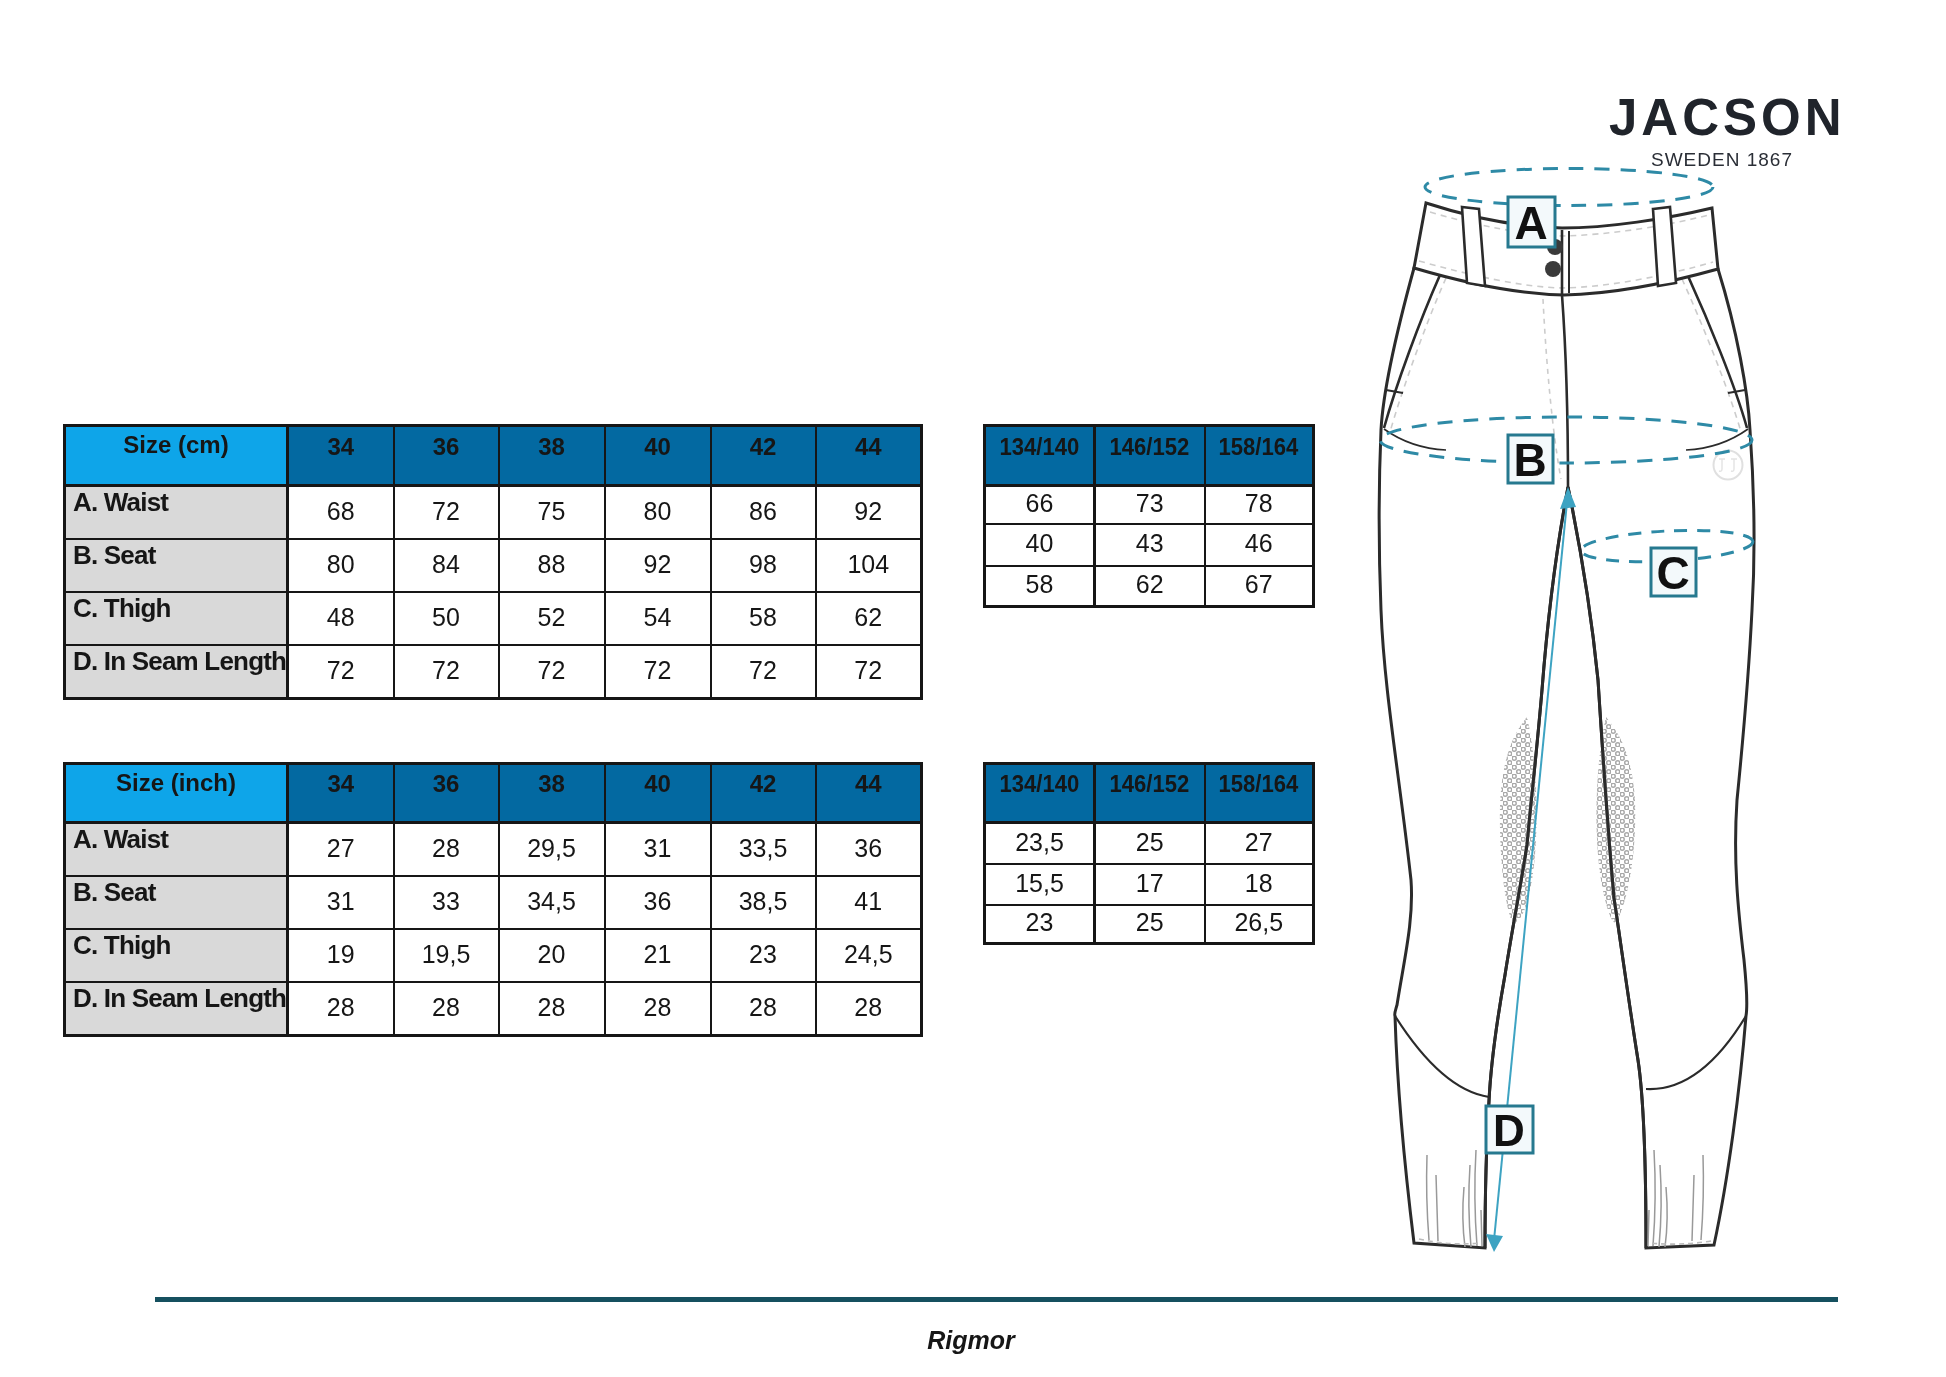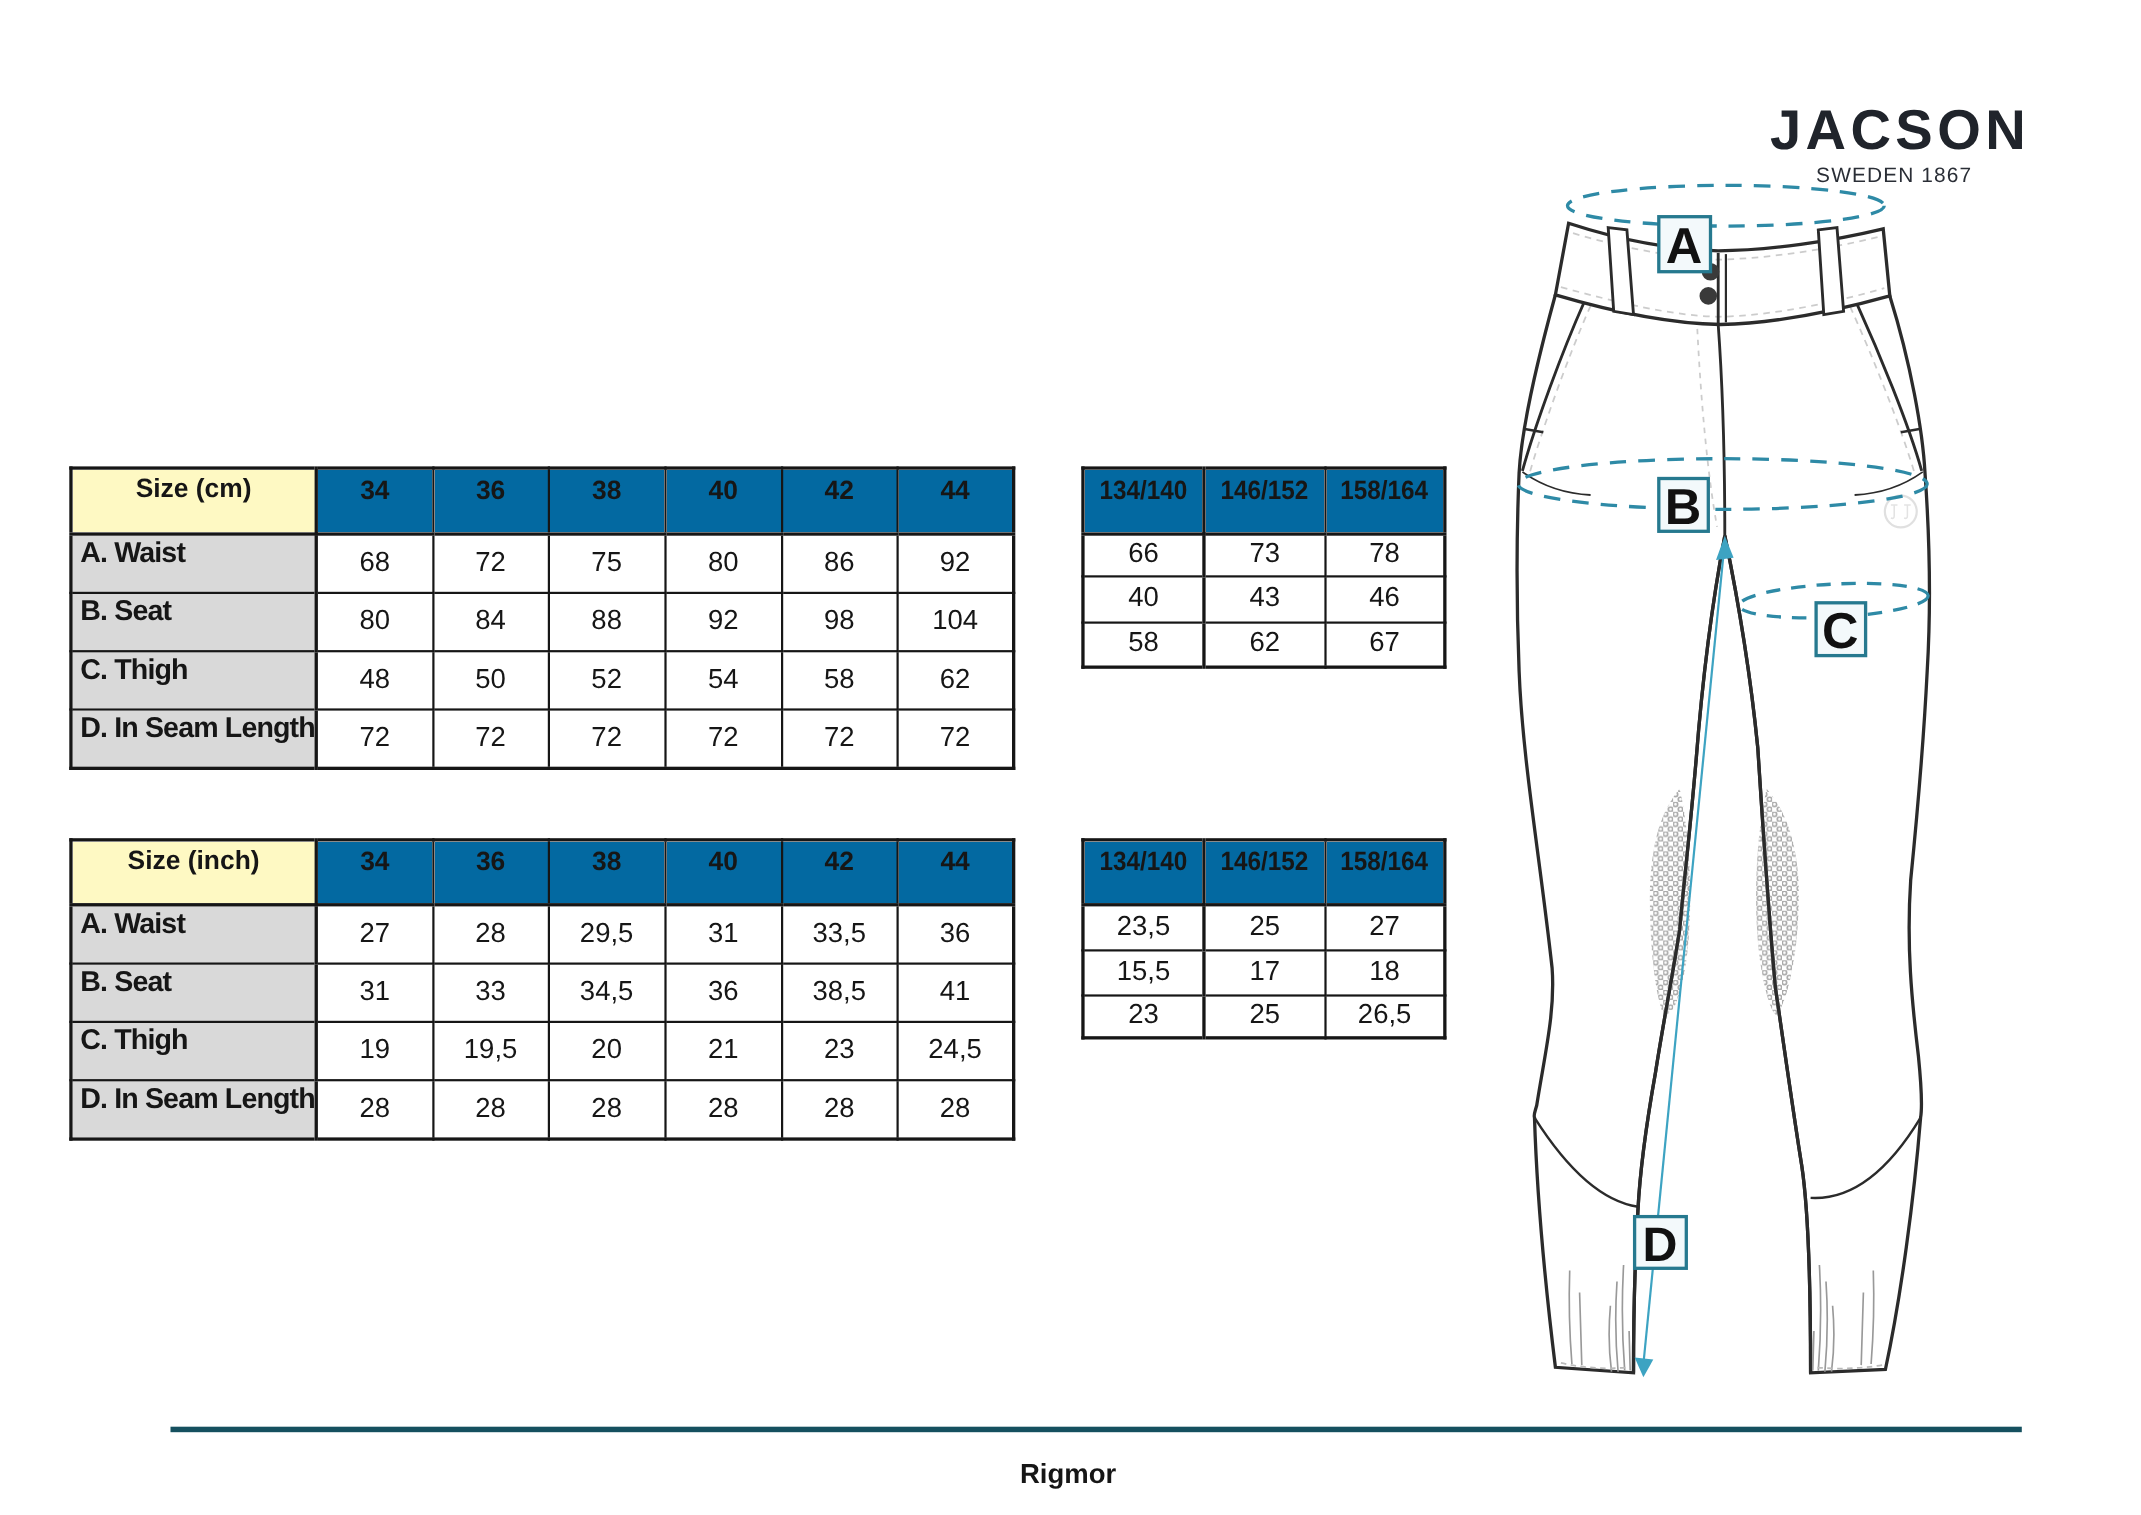--- a/index.html
+++ b/index.html
@@ -2,21 +2,21 @@
 <html><head>
 <meta charset="utf-8">
 <style>
   html,body{margin:0;padding:0;background:#ffffff;}
   body{width:1946px;height:1377px;position:relative;font-family:"Liberation Sans",sans-serif;color:#161616;overflow:hidden;}
   table{border-collapse:collapse;table-layout:fixed;position:absolute;}
   td{box-sizing:border-box;border:2px solid #161616;text-align:center;vertical-align:middle;padding:0;overflow:hidden;white-space:nowrap;}
   .t{border:3px solid #161616;}
   .t td.lbl{text-align:left;padding-left:7px;padding-bottom:20px;font-weight:bold;background:#d9d9d9;font-size:26px;letter-spacing:-0.8px;}
   .t td.hd{font-weight:bold;background:#0369a1;font-size:24px;padding-bottom:18px;}
-  .t td.sz{font-weight:bold;background:#fef9c3;font-size:24px;padding-bottom:21px;}
+  .t td.sz{font-weight:bold;background:#0ea5e9;font-size:24px;padding-bottom:21px;}
   .t td.v{font-size:25px;background:#ffffff;padding-bottom:2px;}
   .t tr.hrow td{border-bottom:3px solid #161616;}
   .t td:first-child{border-right:3px solid #161616;}
   .condc{display:inline-block;transform:scaleX(0.92);transform-origin:center center;}
 </style>
 </head>
 <body>
 
 <table class="t" style="left:63px;top:424px;width:857px;">
   <colgroup>
@@ -284,13 +284,13 @@
 
   <rect x="1651" y="548" width="45" height="48" fill="#f3f9fb" stroke="#26798f" stroke-width="3"></rect>
   <text x="1673" y="589" font-family="Liberation Sans, sans-serif" font-size="46" font-weight="bold" fill="#111" text-anchor="middle">C</text>
 
   <rect x="1486" y="1106" width="47" height="47" fill="#f3f9fb" stroke="#26798f" stroke-width="3"></rect>
   <text x="1509" y="1146" font-family="Liberation Sans, sans-serif" font-size="44" font-weight="bold" fill="#111" text-anchor="middle">D</text>
 </svg>
 
 <div style="position:absolute;left:155px;top:1297px;width:1683px;height:5px;background:#15505f;"></div>
 
-<div style="position:absolute;left:871px;top:1326px;width:200px;text-align:center;font-weight:bold;font-size:25px;color:#161616;">Rigmor</div>
+<div style="position:absolute;left:871px;top:1326px;width:200px;text-align:center;font-weight:bold;font-size:25px;color:#161616;font-style:italic;">Rigmor</div>
 
 </body></html>

